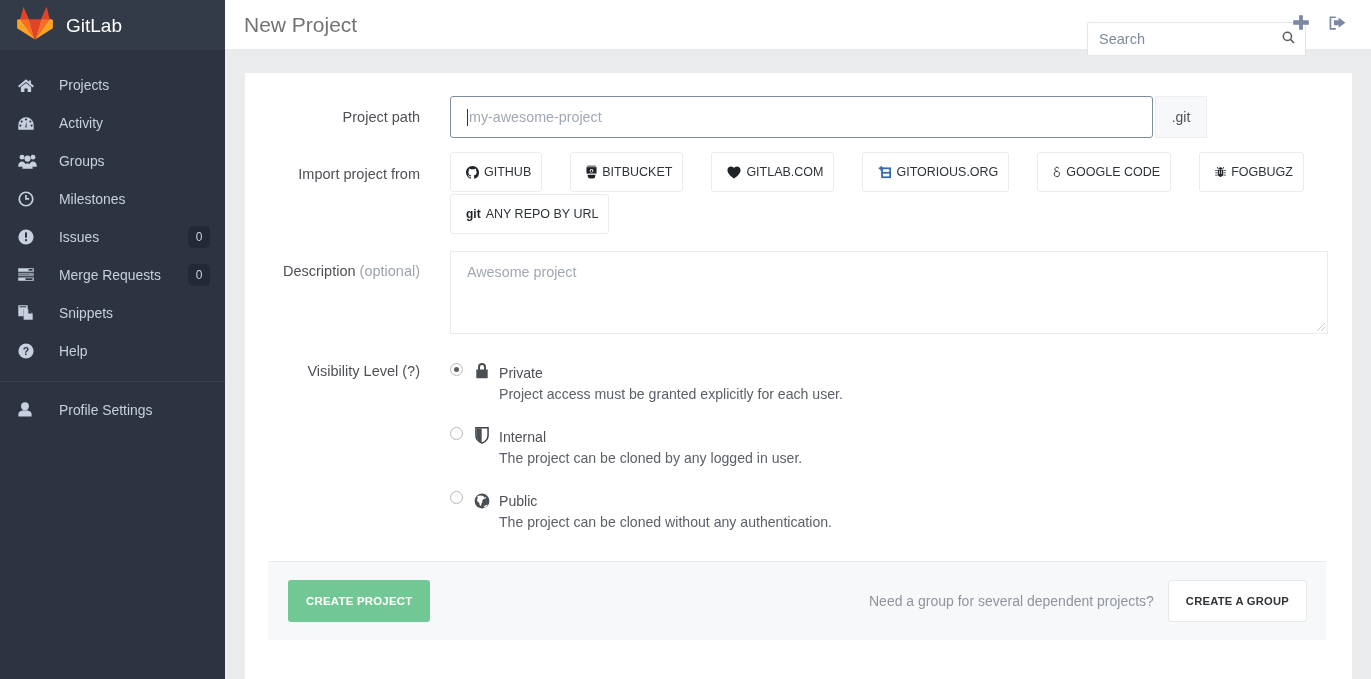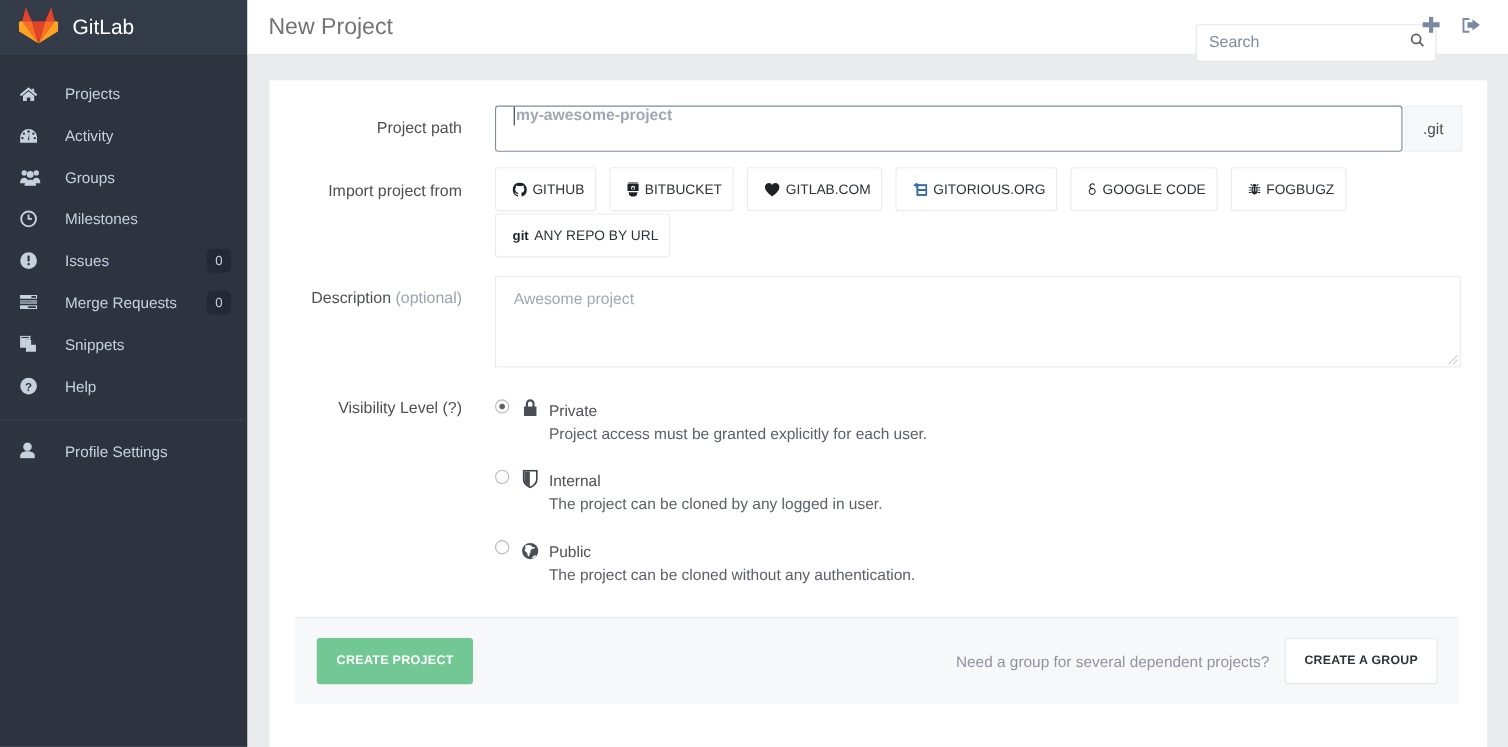--- a/index.html
+++ b/index.html
@@ -61,33 +61,33 @@
   .panel{background:#fff;height:606px;box-sizing:border-box;position:relative;}
   .form{padding-top:23px;}
   .row{display:flex;}
   .lbl-col{width:205px;min-width:205px;text-align:right;padding-right:30px;box-sizing:border-box;
     font-size:14.5px;color:#4e5055;}
   .lbl-col .opt{color:#9da3ad;}
   .fld-col{flex:1;min-width:0;}
 
   .path-wrap{display:flex;align-items:stretch;}
   .path-input{
-    width:825px;height:42px;box-sizing:border-box;
+    width:703px;height:42px;box-sizing:border-box;
     border:1px solid #7e8c9f;border-radius:3px;background:#fff;
-    display:flex;align-items:flex-start;padding-left:16px;
-    font-size:14.3px;color:#a0a8b5;position:relative;font-weight:bold;
+    display:flex;align-items:center;padding-left:16px;
+    font-size:14.3px;color:#a0a8b5;position:relative;
   }
   .caret{width:1px;height:17px;background:#30343a;margin-right:1px;}
   .git-suffix{
     margin-left:2px;width:52px;background:#f7f8fa;border:1px solid #eceef1;
     box-sizing:border-box;display:flex;align-items:center;justify-content:center;
     font-size:14px;color:#4e5055;height:42px;
   }
 
-  .import-btns{display:flex;flex-wrap:wrap;gap:2px 12px;width:880px;}
+  .import-btns{display:flex;flex-wrap:wrap;gap:2px 28px;width:880px;}
   .ibtn{
     height:40px;box-sizing:border-box;border:1px solid #e9ebee;border-radius:3px;
     background:#fff;display:flex;align-items:center;padding:0 10px 0 15px;
     font-size:12.5px;color:#2e3338;letter-spacing:0px;
   }
   .ibtn .gi{display:flex;align-items:center;margin-right:5px;}
 
   .desc-area{
     width:878px;height:83px;box-sizing:border-box;border:1px solid #e8eaed;
     background:#fff;padding:12px 10px 9px 16px;font-size:14.3px;color:#a2a8b2;position:relative;

